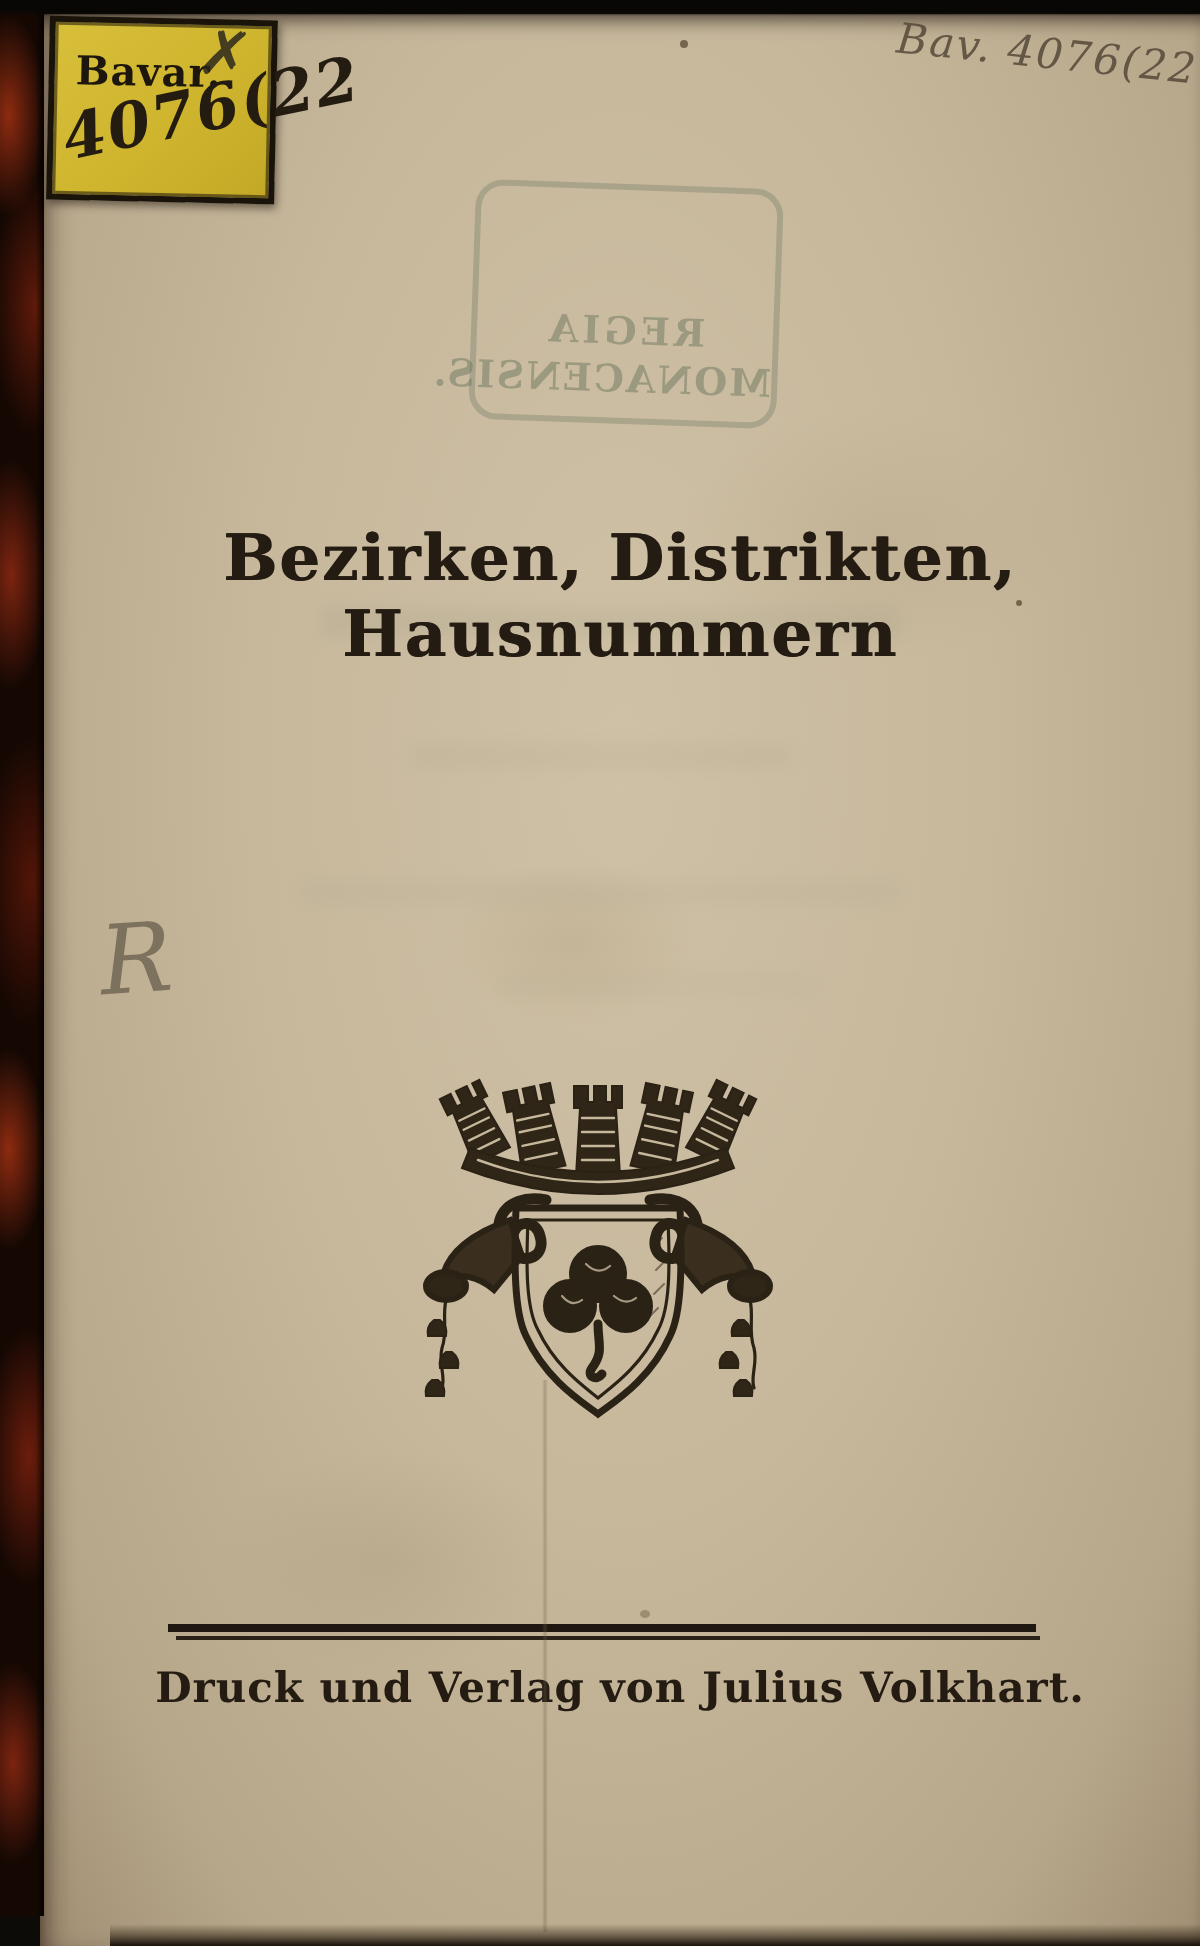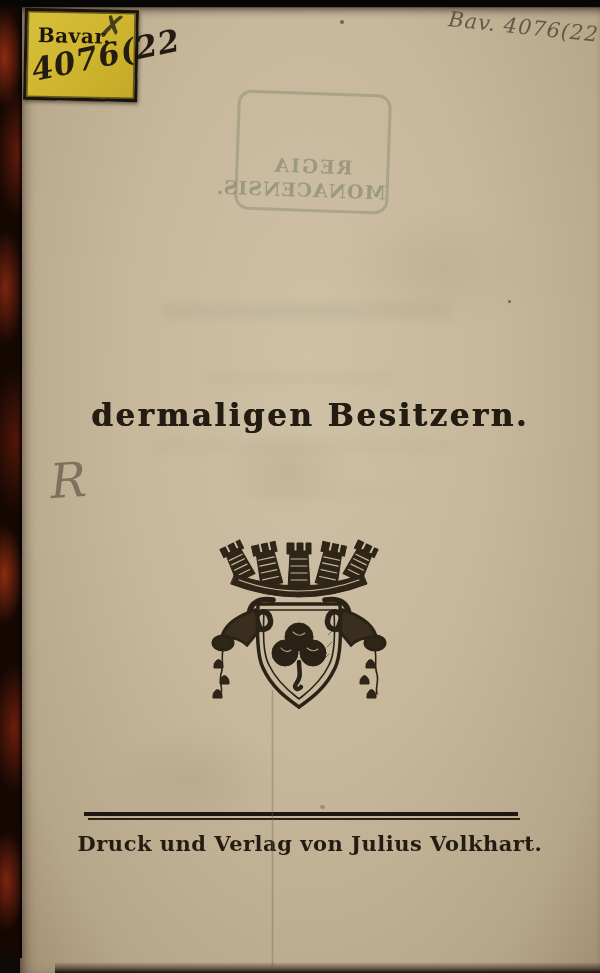--- a/index.html
+++ b/index.html
@@ -140,21 +140,21 @@
   </div>
 
   <div class="shelf-label">
     <div class="printed">Bavar.</div>
     <div class="script">4076(22</div>
   </div>
   <div class="label-check">✗</div>
 
   <div class="hw-shelfmark">Bav. 4076(22</div>
 
-  <div class="line sub4">dermaligen Besitzern.</div>
+  <div class="line sub2">Bezirken, Distrikten, Hausnummern</div>
 
   <div class="pencil-r">R</div>
 
   <svg class="arms" viewBox="0 0 196 194">
     <g stroke="#2b2216" fill="none" stroke-linecap="round">
 
       <g fill="#2f2618" stroke-width="1">
         <g transform="translate(45,54) rotate(-26)">
           <path d="M-10,0 L-8,-28 L-11,-28 L-11,-37 L-5,-37 L-5,-30 L-2,-30 L-2,-37 L4,-37 L4,-30 L7,-30 L7,-37 L11,-37 L11,-28 L8,-28 L10,0 Z"></path>
           <path d="M-7,-6 H7 M-7,-12 H7 M-7,-18 H7 M-7,-23 H7" stroke="#c7b89c" stroke-width="1.2" fill="none"></path>

